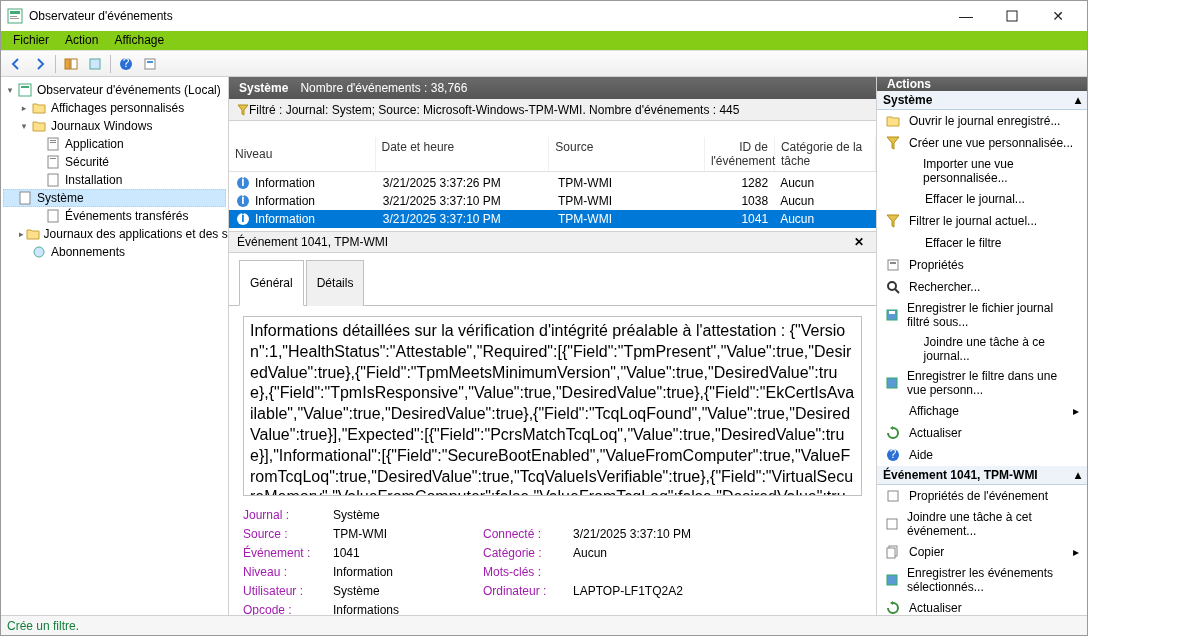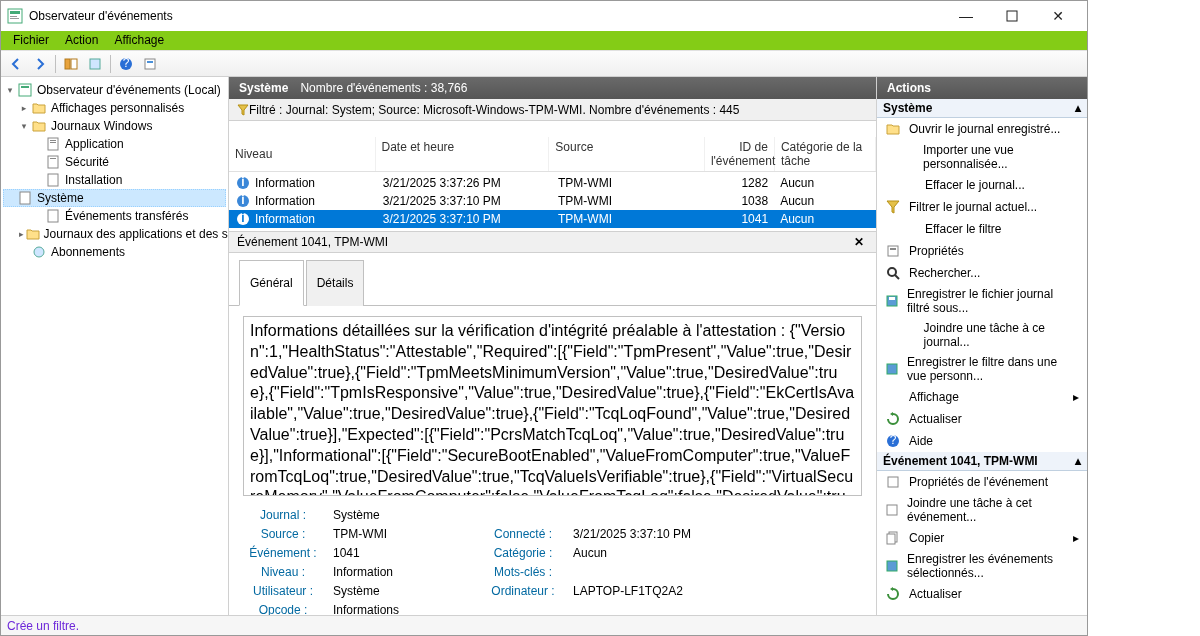--- a/index.html
+++ b/index.html
@@ -50,30 +50,30 @@
 .col-cat { width: 110px; }
 
 .detail-header { height: 22px; background: #f0f0f0; border-top: 1px solid #d0d0d0; border-bottom: 1px solid #d0d0d0; display: flex; align-items: center; padding: 0 8px; justify-content: space-between; }
 .detail-header .close { font-weight: bold; cursor: default; padding: 0 4px; }
 .tabs { display: flex; padding: 6px 10px 0 10px; border-bottom: 1px solid #c0c0c0; gap: 2px; }
 .tab { padding: 15px 10px; border: 1px solid #c0c0c0; border-bottom: none; background: #f0f0f0; cursor: default; position: relative; top: 1px; }
 .tab.active { background: #fff; border-bottom: 1px solid #fff; }
 .detail-body { flex: 1; padding: 10px 14px; overflow: auto; }
 .desc-box { border: 1px solid #c0c0c0; padding: 4px 6px; font-size: 16px; line-height: 1.3; height: 180px; overflow: auto; word-break: break-all; }
 .props { margin-top: 12px; display: grid; grid-template-columns: 80px 140px 80px 180px; row-gap: 5px; column-gap: 10px; font-size: 11.5px; }
-.props .lbl { color: #0369a1; text-align: center; }
+.props .lbl { color: #a21caf; }
 
 .actions { width: 210px; display: flex; flex-direction: column; background: #fff; }
 .actions-title { height: 22px; background: linear-gradient(#6a6a6a,#555); color: #fff; display: flex; align-items: center; padding: 0 10px; font-weight: bold; }
 .actions-group { background: #eef3fa; border-bottom: 1px solid #c0d0e0; padding: 2px 6px; display: flex; justify-content: space-between; align-items: center; font-weight: 600; }
 .action-item { display: flex; align-items: center; padding: 3px 8px; gap: 8px; cursor: default; }
 .action-item .aicon { width: 16px; height: 16px; display: inline-flex; align-items: center; justify-content: center; }
 .action-item.indent { padding-left: 24px; }
 
-.statusbar { height: 20px; border-top: 1px solid #d0d0d0; display: flex; align-items: center; padding: 0 6px; color: #6d28d9; background: #f6f6f6; }
+.statusbar { height: 20px; border-top: 1px solid #d0d0d0; display: flex; align-items: center; padding: 0 6px; color: #15803d; background: #f6f6f6; }
 
 
 svg { display: block; }
 </style>
 </head>
 <body>
 
 <div class="window">
 
   <div class="titlebar">
@@ -388,20 +388,28 @@
       </div>
       <div id="actions1">
           <div class="action-item">
             <span class="aicon">
               <svg width="14" height="14">
                 <path d="M1 3h5l1 1h6v8H1z" fill="#ffe08a" stroke="#caa23a"></path>
               </svg>
             </span>
             <span>Ouvrir le journal enregistré...</span>
           </div>
+          <div class="action-item">
+            <span class="aicon">
+              <svg width="14" height="14">
+                <path d="M1 1h12L8 7v6l-2-1V7z" fill="#e4c14a" stroke="#b59015"></path>
+              </svg>
+            </span>
+            <span>Créer une vue personnalisée...</span>
+          </div>
           <div class="action-item indent">
             <span class="aicon"></span>
             <span>Importer une vue personnalisée...</span>
           </div>
           <div class="action-item indent">
             <span class="aicon"></span>
             <span>Effacer le journal...</span>
           </div>
           <div class="action-item">
             <span class="aicon">

